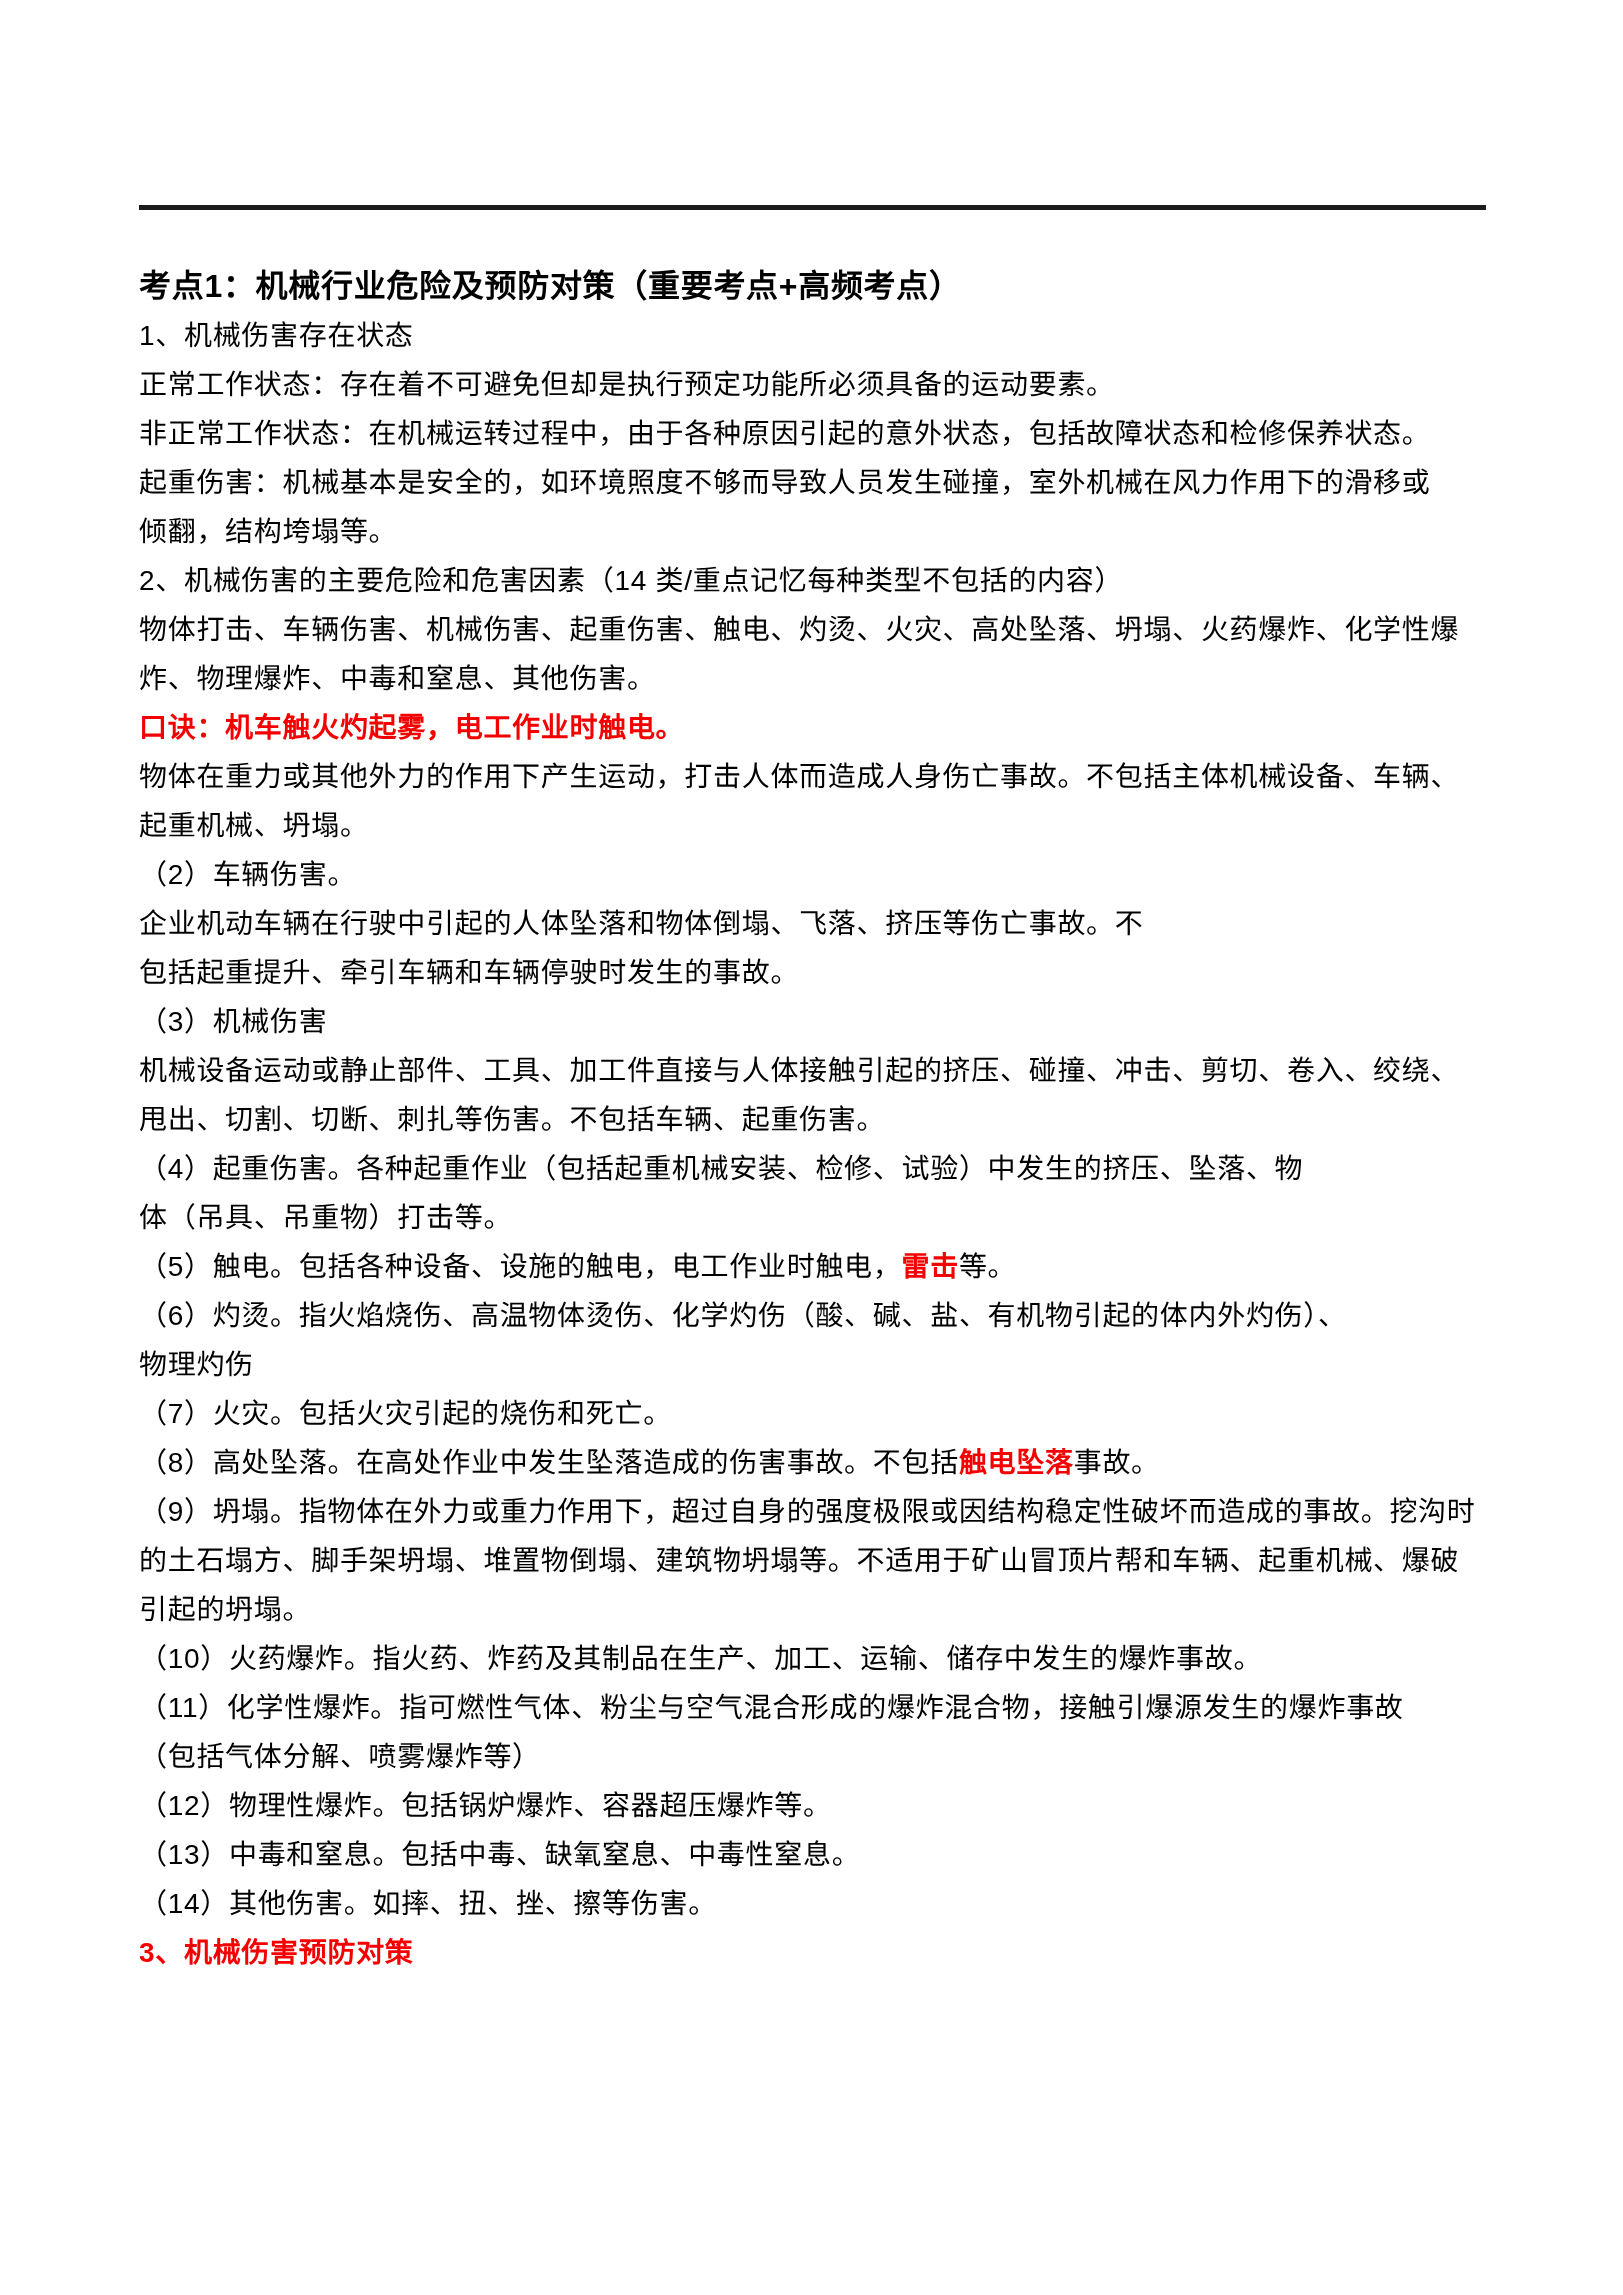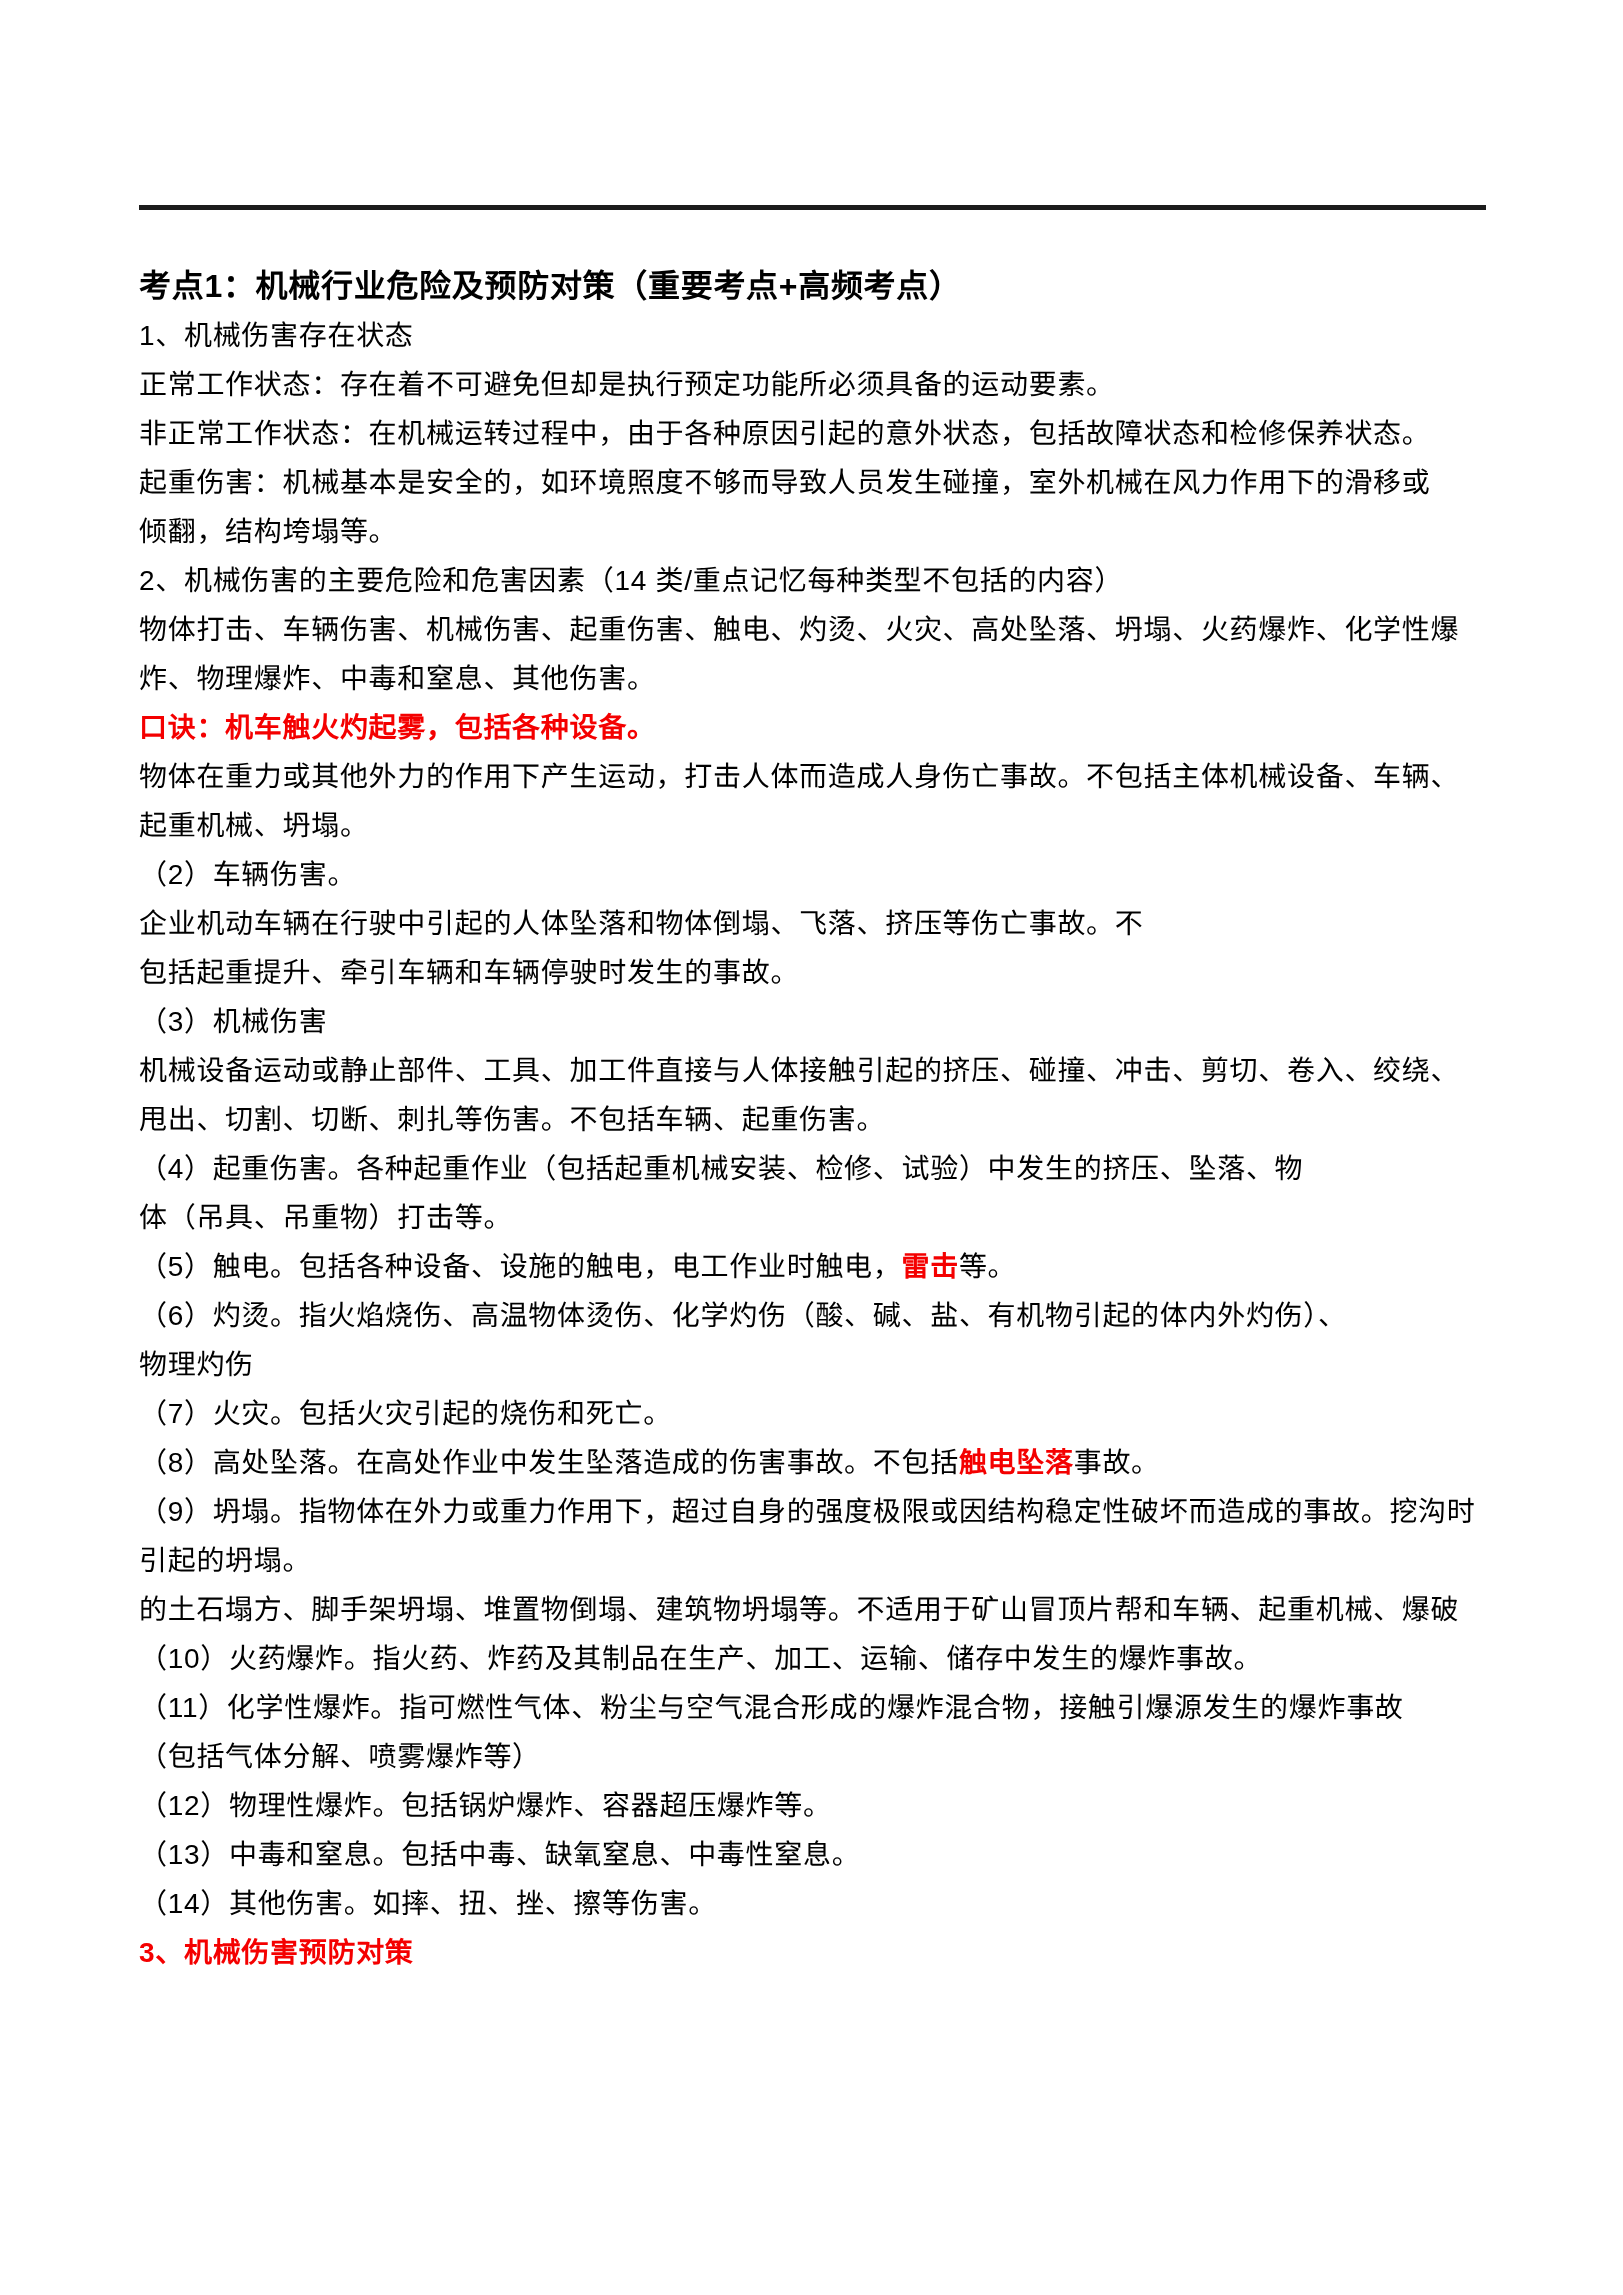--- a/index.html
+++ b/index.html
@@ -53,39 +53,39 @@
   <div class="content">
       <div class="line heading"><span class="bold ">考点1：机械行业危险及预防对策（重要考点+高频考点）</span></div>
       <div class="line"><span class="">1、机械伤害存在状态</span></div>
       <div class="line"><span class="">正常工作状态：存在着不可避免但却是执行预定功能所必须具备的运动要素。</span></div>
       <div class="line"><span class="">非正常工作状态：在机械运转过程中，由于各种原因引起的意外状态，包括故障状态和检修保养状态。</span></div>
       <div class="line"><span class="">起重伤害：机械基本是安全的，如环境照度不够而导致人员发生碰撞，室外机械在风力作用下的滑移或</span></div>
       <div class="line"><span class="">倾翻，结构垮塌等。</span></div>
       <div class="line"><span class="">2、机械伤害的主要危险和危害因素（14 类/重点记忆每种类型不包括的内容）</span></div>
       <div class="line"><span class="">物体打击、车辆伤害、机械伤害、起重伤害、触电、灼烫、火灾、高处坠落、坍塌、火药爆炸、化学性爆</span></div>
       <div class="line"><span class="">炸、物理爆炸、中毒和窒息、其他伤害。</span></div>
-      <div class="line"><span class="bold red">口诀：机车触火灼起雾，包括各种设备。</span></div>
+      <div class="line"><span class="bold red">口诀：机车触火灼起雾，电工作业时触电。</span></div>
       <div class="line"><span class="">物体在重力或其他外力的作用下产生运动，打击人体而造成人身伤亡事故。不包括主体机械设备、车辆、</span></div>
       <div class="line"><span class="">起重机械、坍塌。</span></div>
       <div class="line"><span class="">（2）车辆伤害。</span></div>
       <div class="line"><span class="">企业机动车辆在行驶中引起的人体坠落和物体倒塌、飞落、挤压等伤亡事故。不</span></div>
       <div class="line"><span class="">包括起重提升、牵引车辆和车辆停驶时发生的事故。</span></div>
       <div class="line"><span class="">（3）机械伤害</span></div>
       <div class="line"><span class="">机械设备运动或静止部件、工具、加工件直接与人体接触引起的挤压、碰撞、冲击、剪切、卷入、绞绕、</span></div>
       <div class="line"><span class="">甩出、切割、切断、刺扎等伤害。不包括车辆、起重伤害。</span></div>
       <div class="line"><span class="">（4）起重伤害。各种起重作业（包括起重机械安装、检修、试验）中发生的挤压、坠落、物</span></div>
       <div class="line"><span class="">体（吊具、吊重物）打击等。</span></div>
       <div class="line"><span class="">（5）触电。包括各种设备、设施的触电，电工作业时触电，</span><span class="bold red">雷击</span><span class="">等。</span></div>
       <div class="line"><span class="">（6）灼烫。指火焰烧伤、高温物体烫伤、化学灼伤（酸、碱、盐、有机物引起的体内外灼伤）、</span></div>
       <div class="line"><span class="">物理灼伤</span></div>
       <div class="line"><span class="">（7）火灾。包括火灾引起的烧伤和死亡。</span></div>
       <div class="line"><span class="">（8）高处坠落。在高处作业中发生坠落造成的伤害事故。不包括</span><span class="bold red">触电坠落</span><span class="">事故。</span></div>
       <div class="line"><span class="">（9）坍塌。指物体在外力或重力作用下，超过自身的强度极限或因结构稳定性破坏而造成的事故。挖沟时</span></div>
+      <div class="line"><span class="">的土石塌方、脚手架坍塌、堆置物倒塌、建筑物坍塌等。不适用于矿山冒顶片帮和车辆、起重机械、爆破</span></div>
       <div class="line"><span class="">引起的坍塌。</span></div>
-      <div class="line"><span class="">的土石塌方、脚手架坍塌、堆置物倒塌、建筑物坍塌等。不适用于矿山冒顶片帮和车辆、起重机械、爆破</span></div>
       <div class="line"><span class="">（10）火药爆炸。指火药、炸药及其制品在生产、加工、运输、储存中发生的爆炸事故。</span></div>
       <div class="line"><span class="">（11）化学性爆炸。指可燃性气体、粉尘与空气混合形成的爆炸混合物，接触引爆源发生的爆炸事故</span></div>
       <div class="line"><span class="">（包括气体分解、喷雾爆炸等）</span></div>
       <div class="line"><span class="">（12）物理性爆炸。包括锅炉爆炸、容器超压爆炸等。</span></div>
       <div class="line"><span class="">（13）中毒和窒息。包括中毒、缺氧窒息、中毒性窒息。</span></div>
       <div class="line"><span class="">（14）其他伤害。如摔、扭、挫、擦等伤害。</span></div>
       <div class="line"><span class="bold red">3、机械伤害预防对策</span></div>
     </div>
 </div>
 

